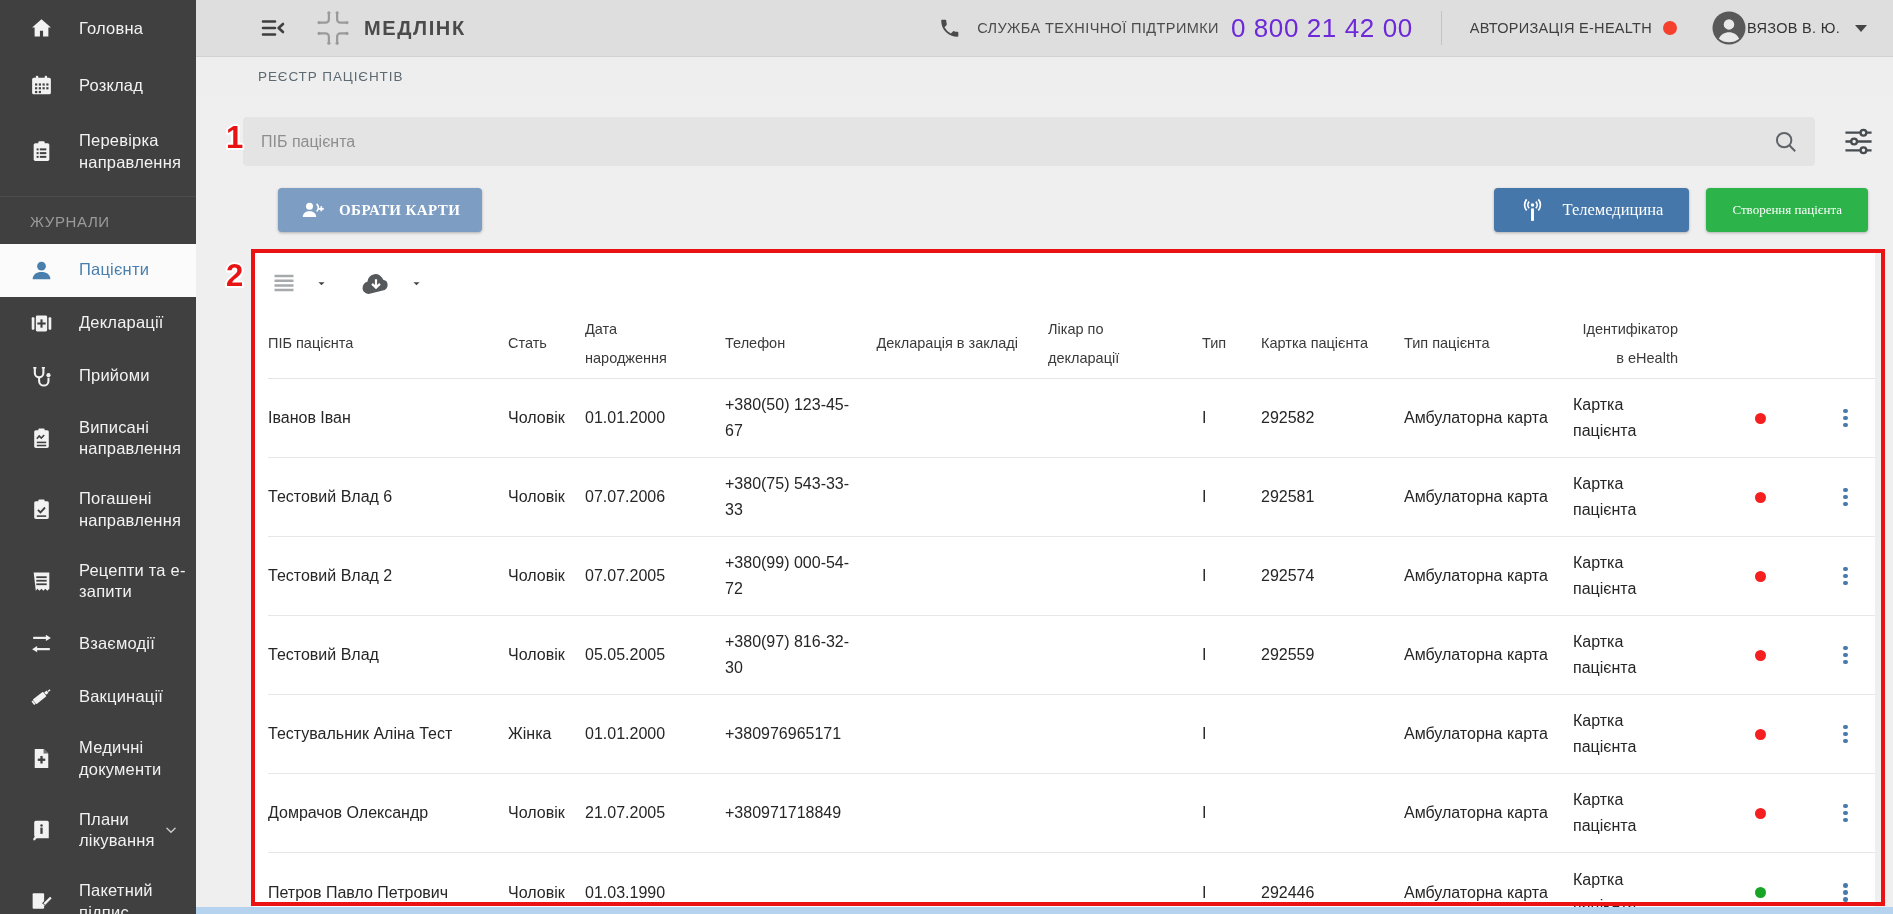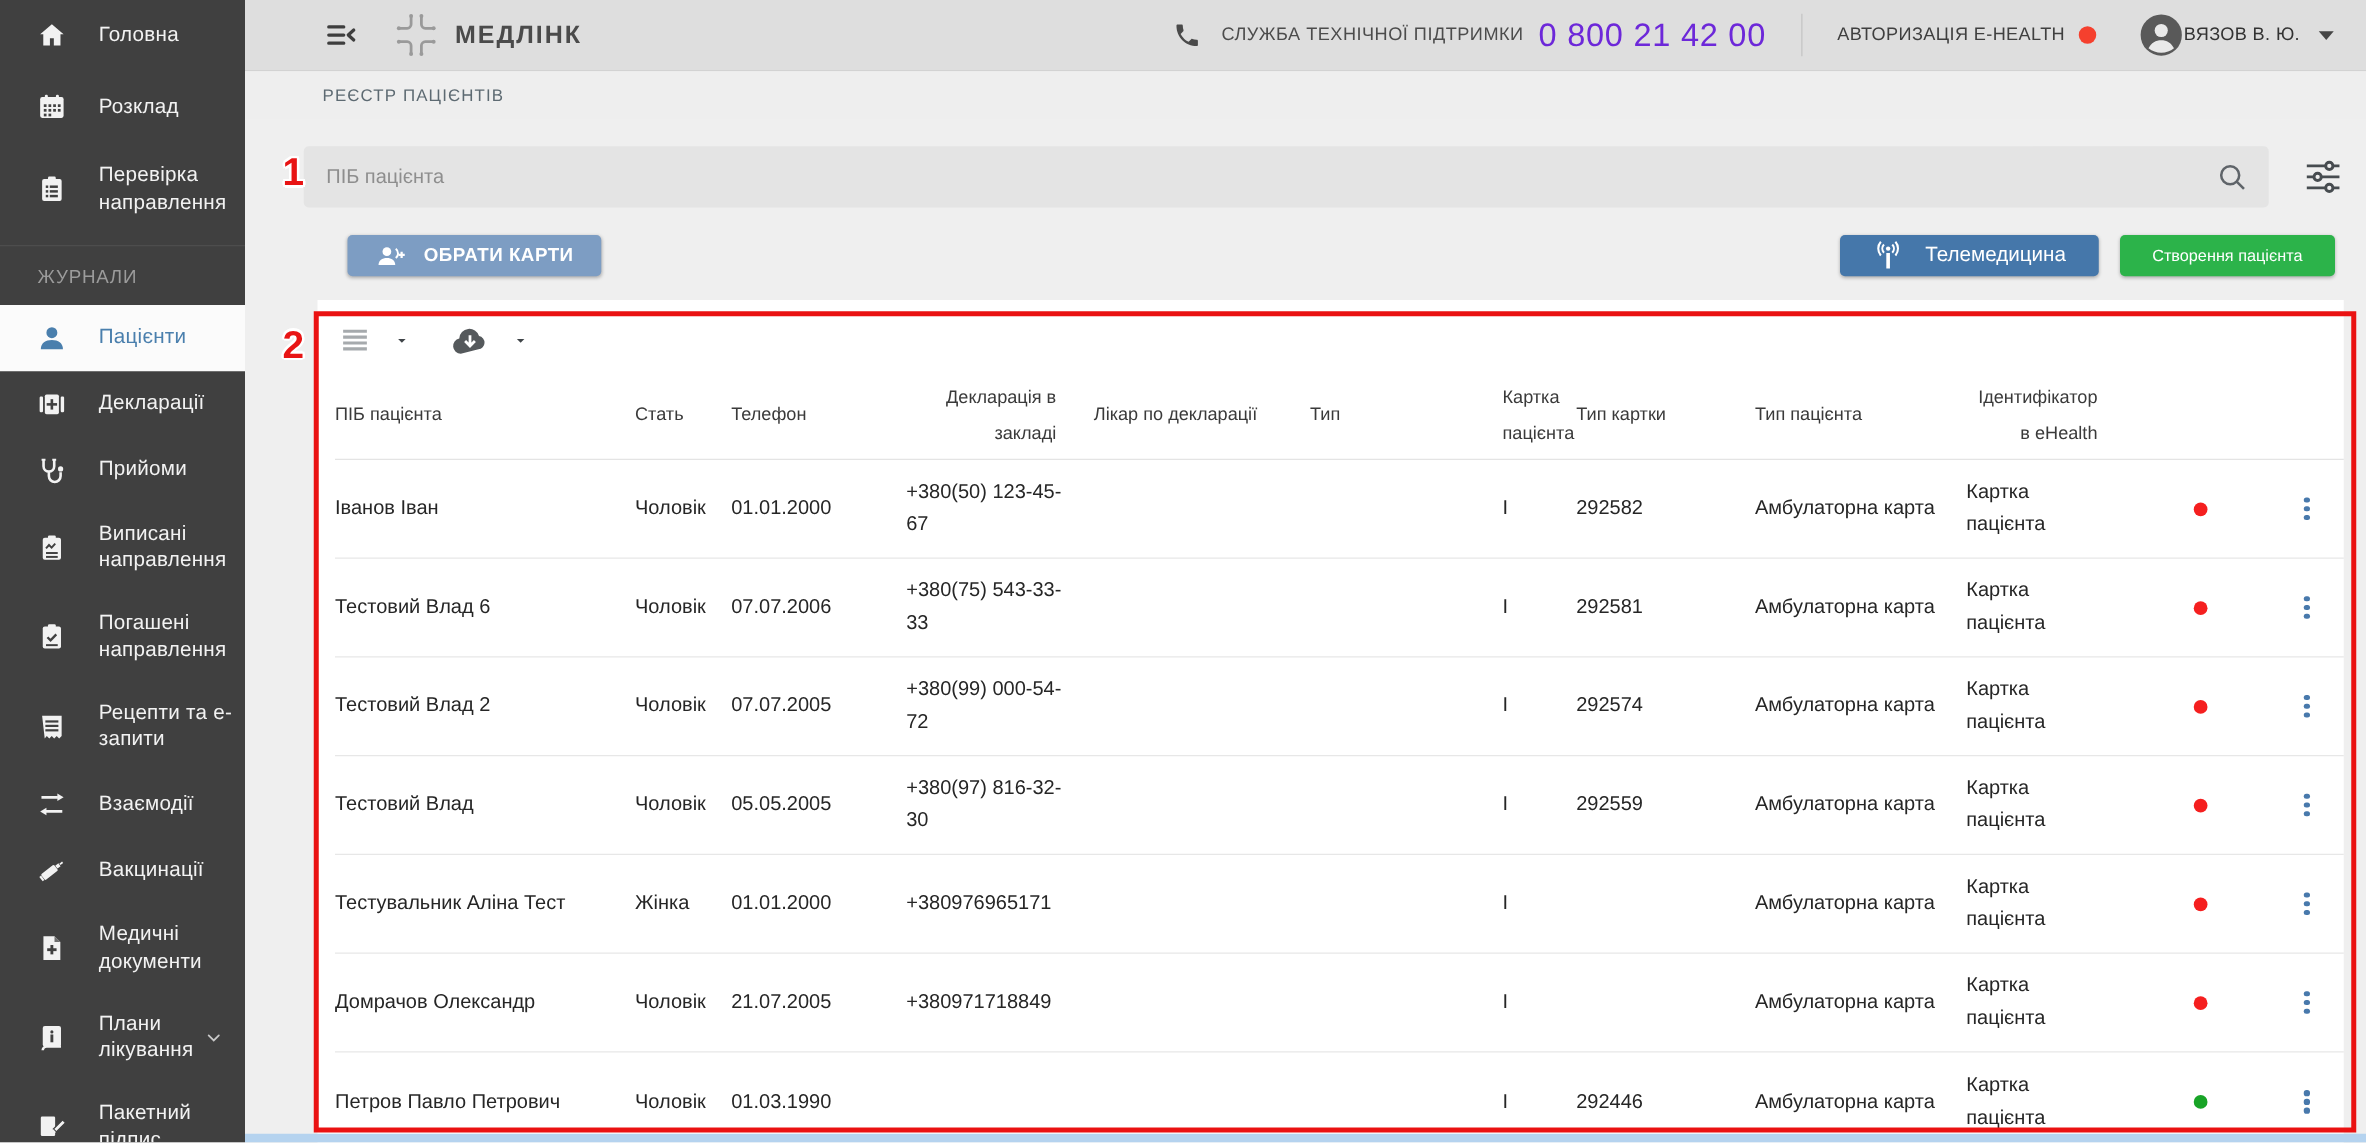--- a/index.html
+++ b/index.html
@@ -55,23 +55,23 @@
                 padding:0 56px 0 18px;font-size:16px;color:#333;outline:none;
                 font-family:"Liberation Sans","DejaVu Sans",sans-serif;}
   .search-input::placeholder{color:#8e8e8e;}
   .search-glass{position:absolute;right:16px;top:11px;background:none;border:none;padding:0;cursor:pointer;}
   .search-glass svg{width:27px;height:27px;}
   .filter-btn{margin-left:27px;background:none;border:none;padding:0;cursor:pointer;}
   .filter-btn svg{width:33px;height:33px;}
 
   
   .actions-row{margin-top:22px;display:flex;align-items:center;padding-right:7px;}
-  .btn{border:none;border-radius:4px;height:33px;display:flex;align-items:center;cursor:pointer;
+  .btn{border:none;border-radius:4px;height:44px;display:flex;align-items:center;cursor:pointer;
        color:#fff;box-shadow:0 1px 3px rgba(0,0,0,.28);
-       font-family:Liberation Sans, sans-serif;}
+       font-family:Liberation Serif, serif;}
   .btn-select{margin-left:35px;background:#7d9dc3;padding:0 22px;font-size:15px;font-weight:bold;letter-spacing:.4px;}
   .btn-select .bicon svg{width:26px;height:24px;margin-right:13px;}
   .spacer{flex:1;}
   .btn-tele{background:#4577aa;padding:0 26px;font-size:16.5px;margin-left:35px;}
   .btn-tele .bicon svg{width:25px;height:27px;margin-right:17px;}
   .btn-create{margin-left:17px;background:#2cb34a;padding:0 26px;font-size:13px;}
 
   
   .tcard{margin:19px 0 0 11px;background:#fff;padding:12px 0 0 14px;flex:1;}
   .ttoolbar{display:flex;align-items:center;height:40px;}
@@ -424,26 +424,26 @@
             </button>
           <button class="tbtn caret">
               <svg viewBox="0 0 24 24" fill="#3f4448">
                 <path d="M6.5 9.5l5.5 5.5 5.5-5.5z"></path>
               </svg>
             </button>
         </div>
         <div class="grid thead" id="thead">
             <div class="th">ПІБ пацієнта</div>
             <div class="th">Стать</div>
+            <div class="th">Дата народження</div>
             <div class="th">Телефон</div>
             <div class="th right">Декларація в закладі</div>
             <div class="th">Лікар по декларації</div>
             <div class="th">Тип</div>
             <div class="th">Картка пацієнта</div>
-            <div class="th">Тип картки</div>
             <div class="th">Тип пацієнта</div>
             <div class="th right">Ідентифікатор в eHealth</div>
             <div class="th"></div>
           </div>
         <div id="tbody">
             <div class="grid trow">
               <div class="td">Іванов Іван</div>
               <div class="td">Чоловік</div>
               <div class="td">01.01.2000</div>
               <div class="td">+380(50) 123-45-67</div>

